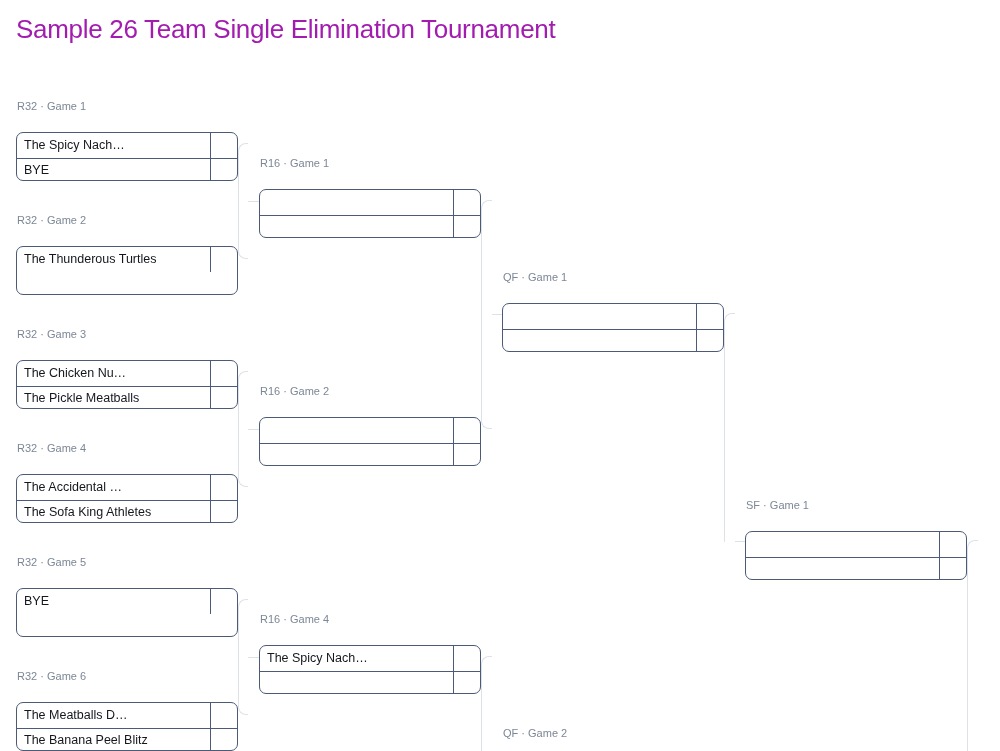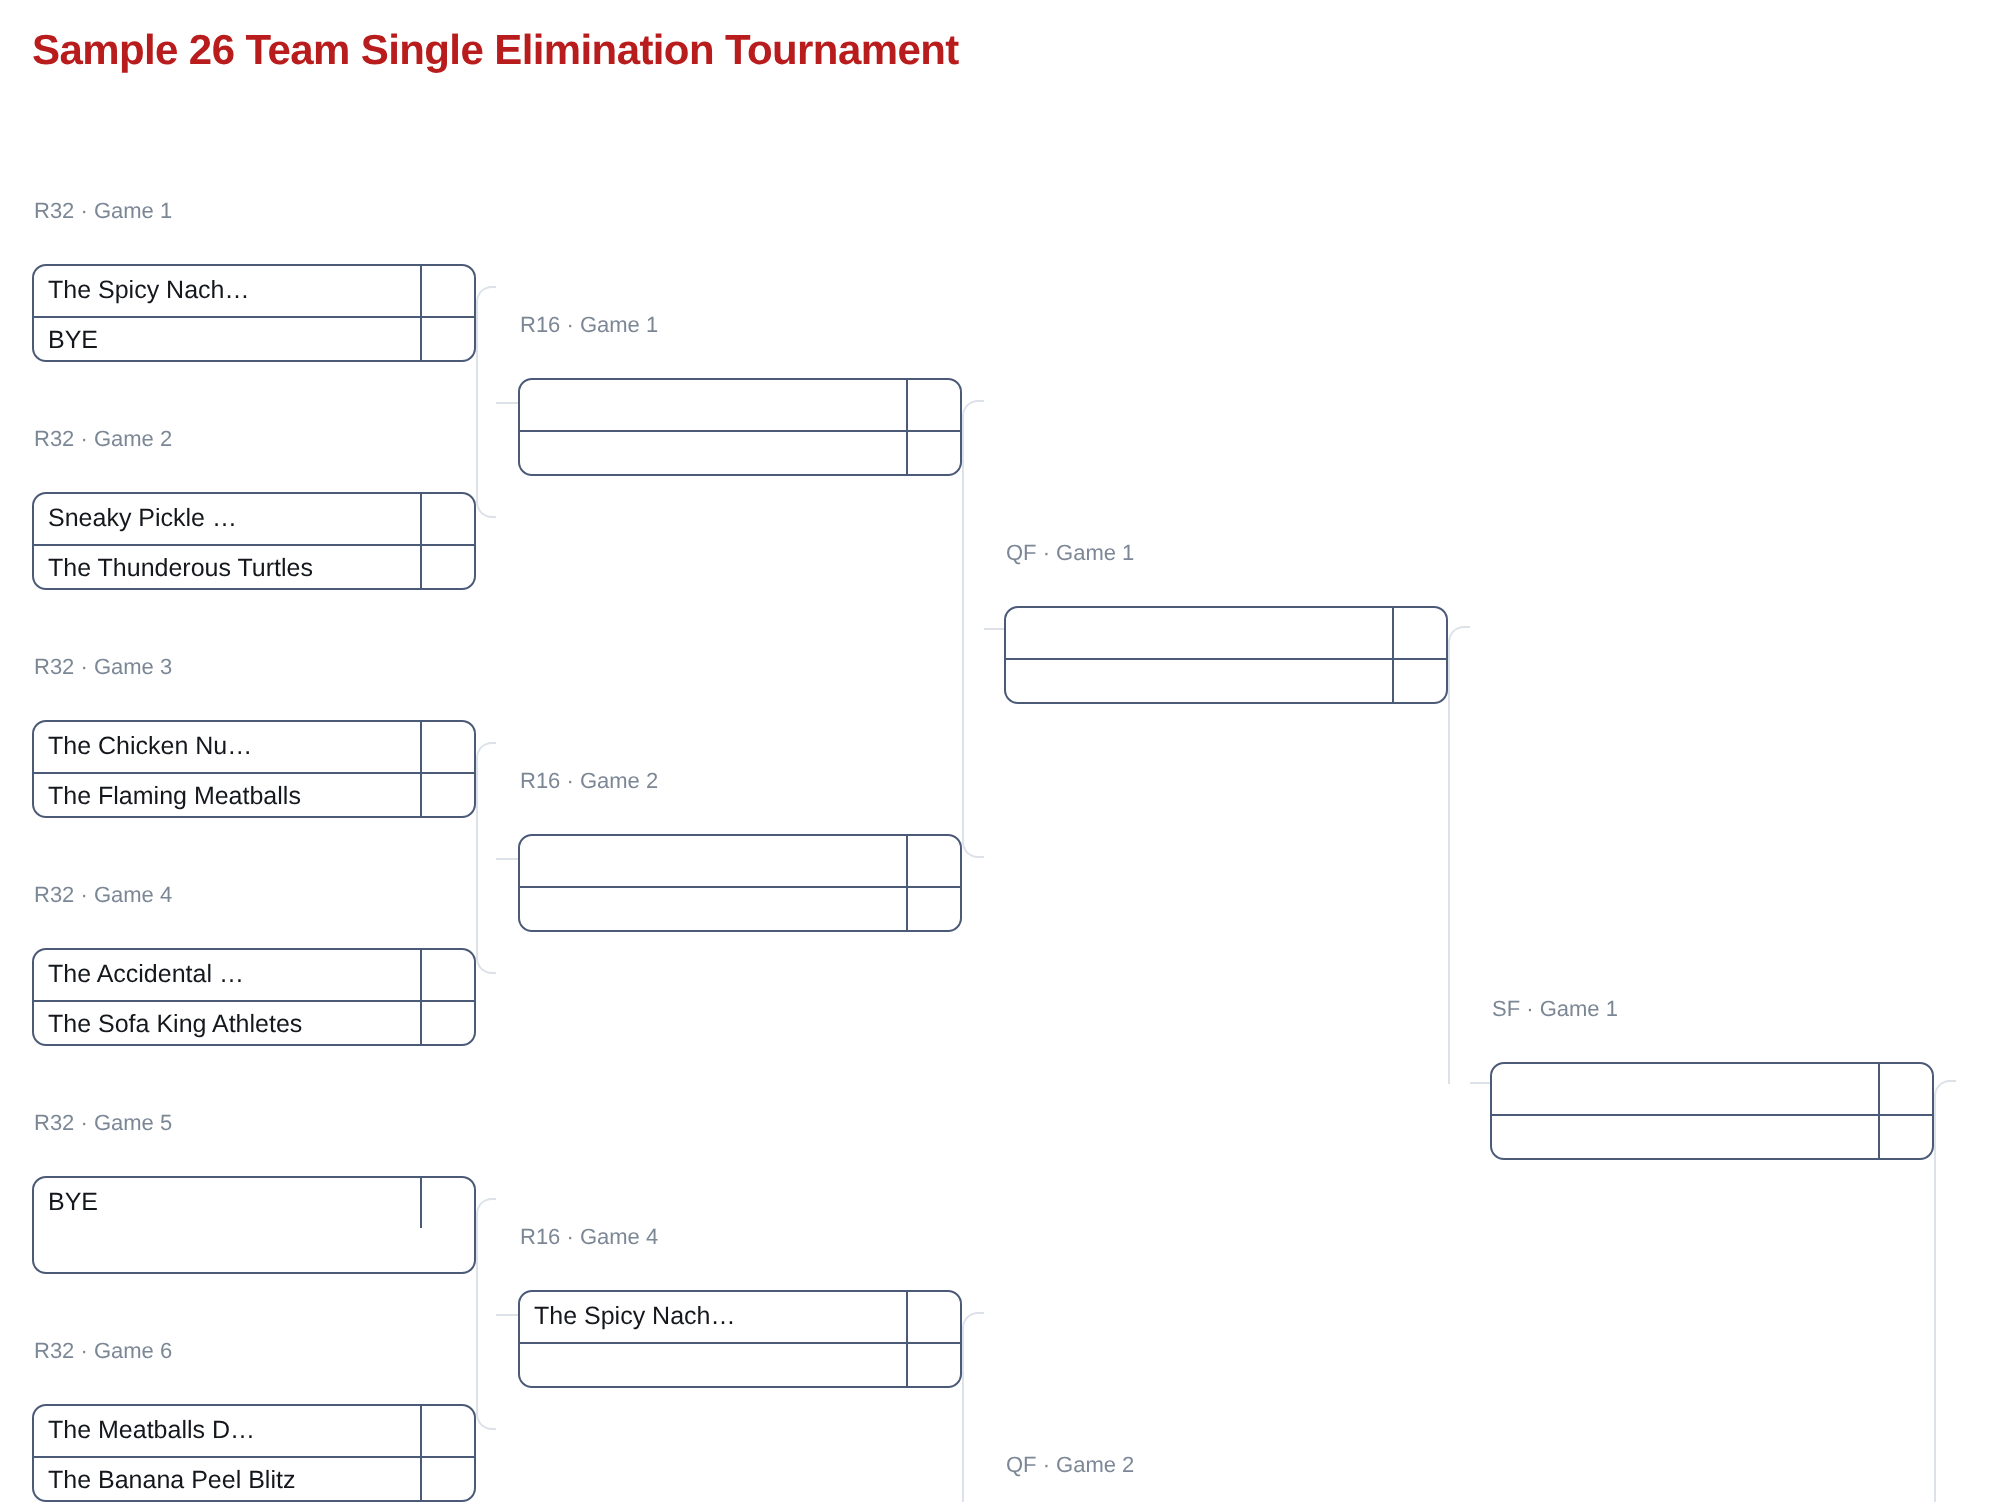--- a/index.html
+++ b/index.html
@@ -12,23 +12,23 @@
     height: 751px;
     overflow: hidden;
     font-family: "Liberation Sans", sans-serif;
     -webkit-font-smoothing: antialiased;
   }
 
   #page-title {
     position: absolute;
     left: 16px;
     top: 14px;
-    font-size: 21px;
-    font-weight: bold;
-    color: #b91c1c;
+    font-size: 26px;
+    font-weight: normal;
+    color: #a21caf;
     letter-spacing: -0.3px;
     white-space: nowrap;
   }
 
   #bracket {
     position: absolute;
     left: 0;
     top: 0;
     width: 1000px;
     height: 751px;
@@ -158,39 +158,35 @@
         <div class="slot-name">BYE</div>
         <div class="slot-score"></div>
       </div>
     </div>
   </div>
 
   <div class="match" style="left:16px; top:213px;">
     <div class="match-label">R32 · Game 2</div>
     <div class="match-box">
       <div class="slot">
-        <div class="slot-name">Sneaky Pickle …</div>
-        <div class="slot-score"></div>
-      </div>
-      <div class="slot">
         <div class="slot-name">The Thunderous Turtles</div>
         <div class="slot-score"></div>
       </div>
     </div>
   </div>
 
   <div class="match" style="left:16px; top:327px;">
     <div class="match-label">R32 · Game 3</div>
     <div class="match-box">
       <div class="slot">
         <div class="slot-name">The Chicken Nu…</div>
         <div class="slot-score"></div>
       </div>
       <div class="slot">
-        <div class="slot-name">The Flaming Meatballs</div>
+        <div class="slot-name">The Pickle Meatballs</div>
         <div class="slot-score"></div>
       </div>
     </div>
   </div>
 
   <div class="match" style="left:16px; top:441px;">
     <div class="match-label">R32 · Game 4</div>
     <div class="match-box">
       <div class="slot">
         <div class="slot-name">The Accidental …</div>

